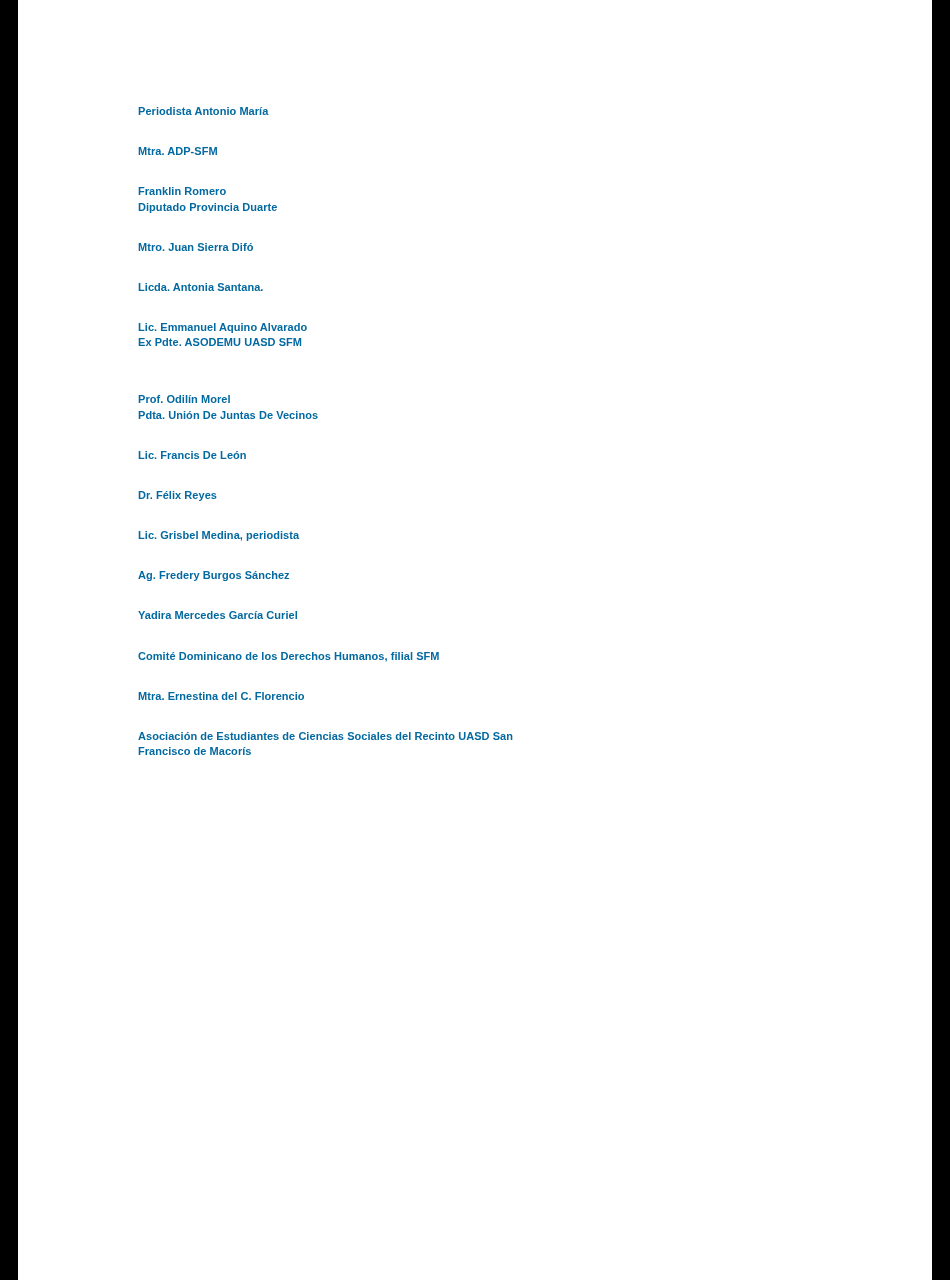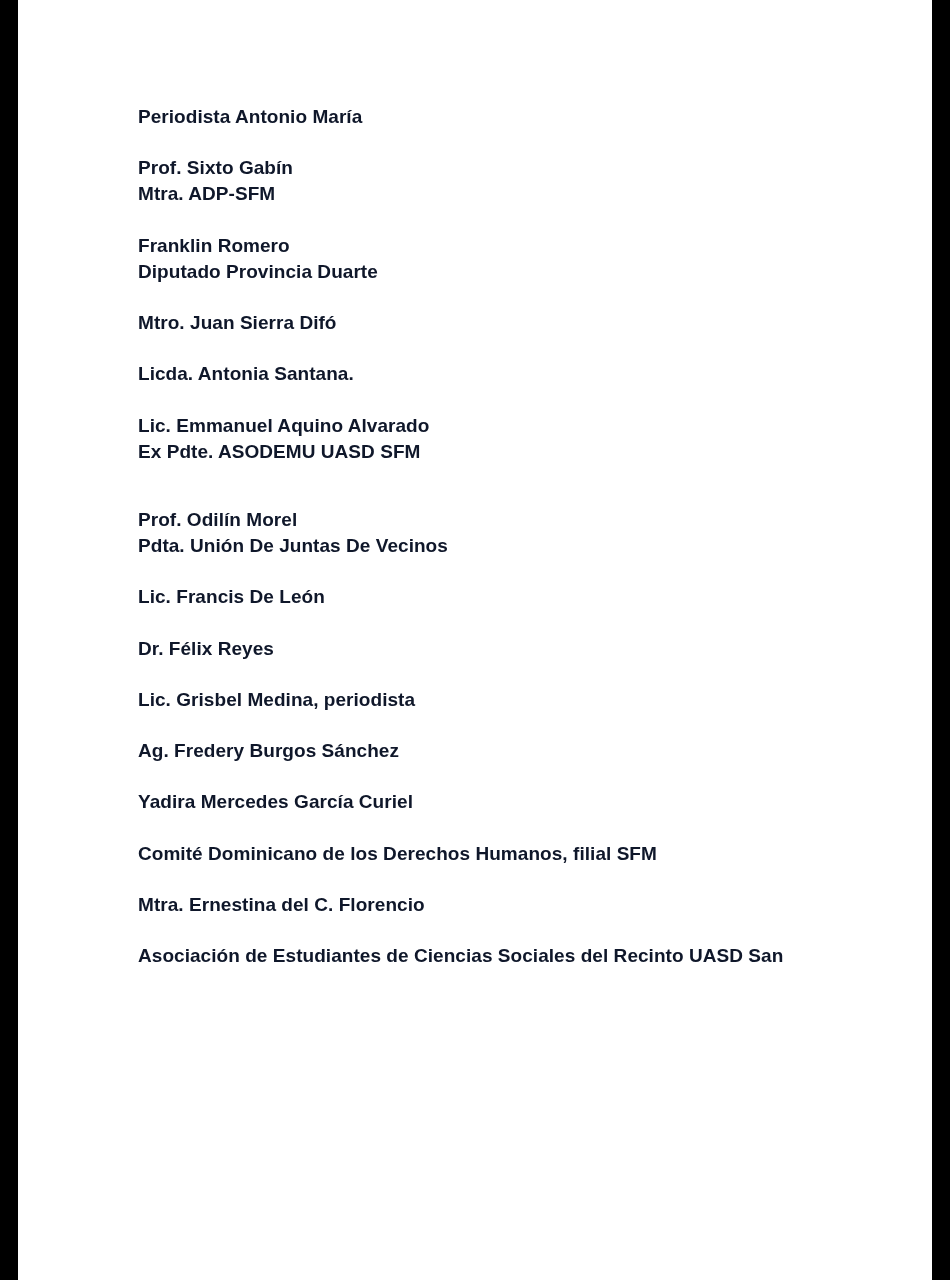--- a/index.html
+++ b/index.html
@@ -26,40 +26,39 @@
     left: 120px;
     width: 700px;
   }
   .entry {
     margin-bottom: 25px;
   }
   .entry.gap-extra {
     margin-bottom: 42px;
   }
   .line {
-    font-size: 19px;
+    font-size: 11px;
     font-weight: bold;
-    color: #0f172a;
+    color: #0369a1;
     line-height: 1.38;
     letter-spacing: 0.05px;
     white-space: pre-wrap;
   }
 </style>
 </head>
 <body>
 
 <div class="page">
   <div class="content">
 
     <div class="entry">
       <div class="line">Periodista Antonio María</div>
     </div>
 
     <div class="entry">
-      <div class="line">Prof. Sixto Gabín</div>
       <div class="line">Mtra. ADP-SFM</div>
     </div>
 
     <div class="entry">
       <div class="line">Franklin Romero</div>
       <div class="line">Diputado Provincia Duarte</div>
     </div>
 
     <div class="entry">
       <div class="line">Mtro. Juan Sierra Difó</div>
@@ -102,16 +101,17 @@
     <div class="entry">
       <div class="line">Comité Dominicano de los Derechos Humanos, filial SFM</div>
     </div>
 
     <div class="entry">
       <div class="line">Mtra. Ernestina del C. Florencio</div>
     </div>
 
     <div class="entry">
       <div class="line">Asociación de Estudiantes de Ciencias Sociales del Recinto UASD San</div>
+      <div class="line">Francisco de Macorís</div>
     </div>
 
   </div>
 </div>
 
 </body></html>

